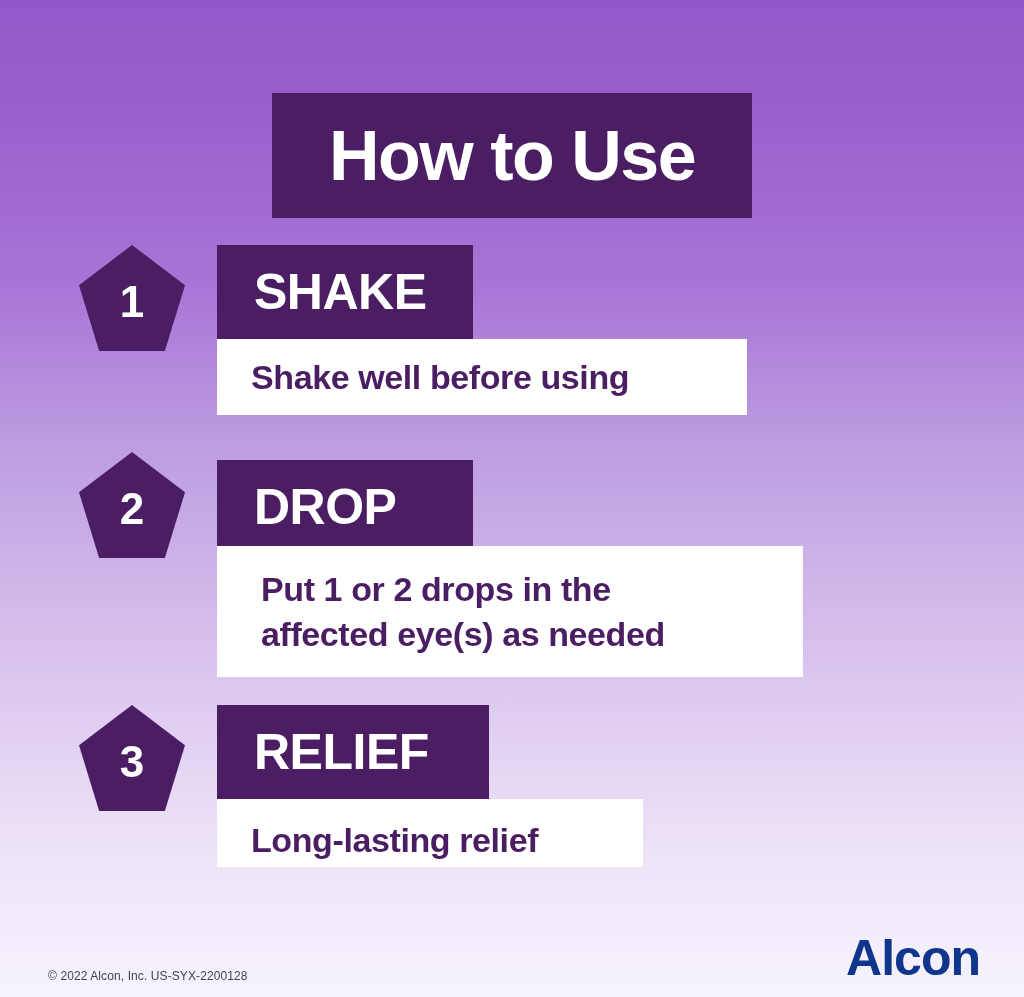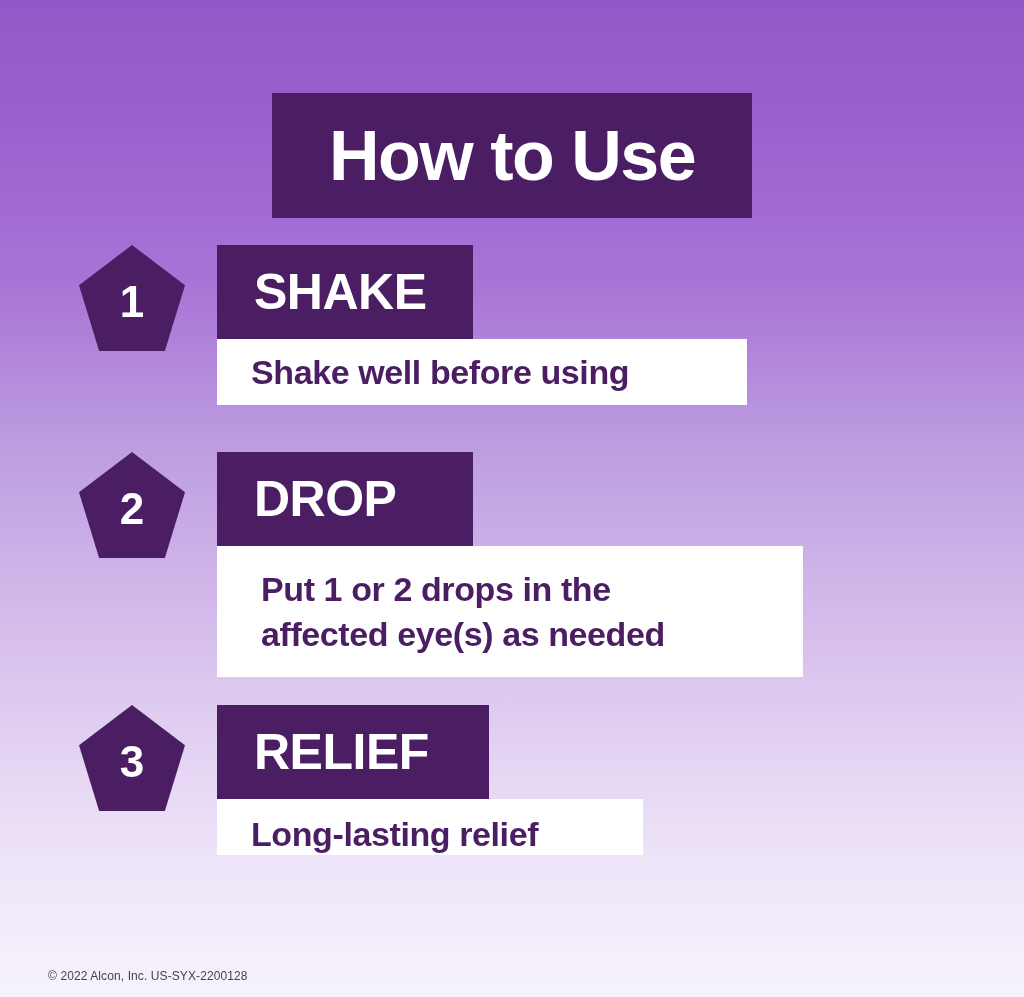--- a/index.html
+++ b/index.html
@@ -88,21 +88,21 @@
     top: 0;
     height: 94px;
     background: #4b1e64;
     display: flex;
     align-items: center;
     box-sizing: border-box;
     padding-left: 37px;
     padding-right: 30px;
   }
   #step-1 .step-header { width: 256px; }
-  #step-2 .step-header { width: 256px; }
+  #step-2 .step-header { width: 256px; margin-top: 8px; }
   #step-3 .step-header { width: 272px; }
 
   .step-header-text {
     color: #ffffff;
     font-size: 50px;
     font-weight: 700;
     letter-spacing: -0.5px;
     line-height: 1;
     white-space: nowrap;
   }
@@ -110,23 +110,23 @@
   .step-body {
     position: absolute;
     left: 217px;
     top: 94px;
     background: #ffffff;
     box-sizing: border-box;
     padding: 20px 34px 20px 34px;
     display: flex;
     align-items: center;
   }
-  #step-1 .step-body { width: 530px; height: 66px; padding-top: 14px; padding-bottom: 14px; }
+  #step-1 .step-body { width: 530px; height: 76px; padding-top: 14px; padding-bottom: 14px; }
   #step-2 .step-body { width: 586px; height: 131px; padding-left: 44px; }
-  #step-3 .step-body { width: 426px; height: 56px; padding-top: 28px; padding-bottom: 14px; }
+  #step-3 .step-body { width: 426px; height: 68px; padding-top: 28px; padding-bottom: 14px; }
 
   .step-body-text {
     color: #4b1e64;
     font-size: 34px;
     font-weight: 700;
     letter-spacing: -0.4px;
     line-height: 1.32;
     white-space: pre-line;
   }
 
@@ -194,14 +194,15 @@
     <div class="step-header">
       <span class="step-header-text">RELIEF</span>
     </div>
     <div class="step-body">
       <span class="step-body-text">Long-lasting relief</span>
     </div>
   </div>
 
   <div class="footer-copyright">© 2022 Alcon, Inc.  US-SYX-2200128</div>
 
+  <div class="brand-logo">Alcon</div>
 
 </div>
 
 </body></html>

